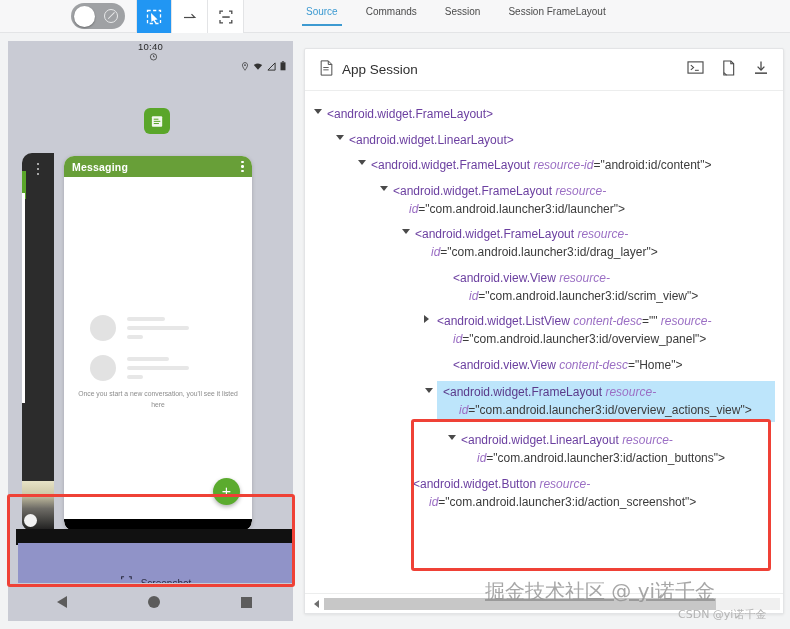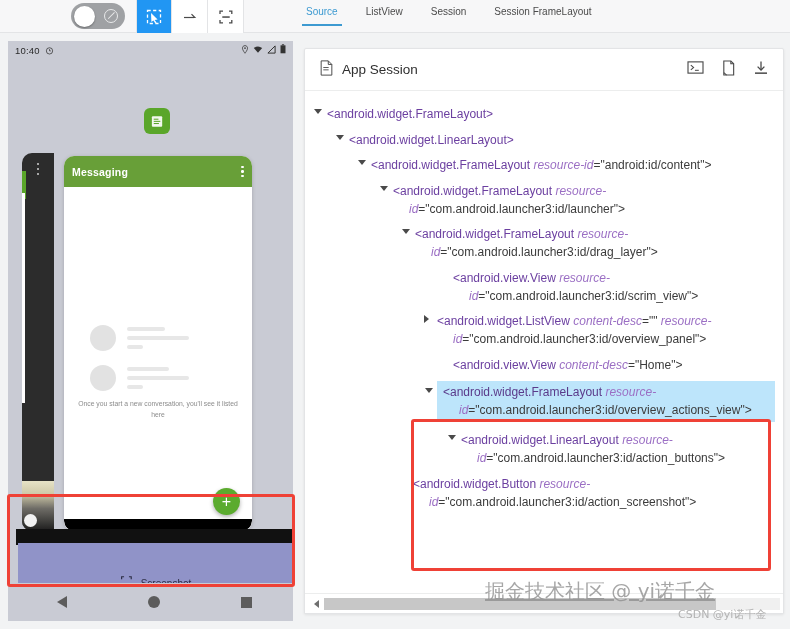--- a/index.html
+++ b/index.html
@@ -88,21 +88,21 @@
     position: absolute; left: 8px; top: 41px;
     width: 285px; height: 580px;
     background: #c9cbd4;
     overflow: hidden;
   }
   .statusbar {
     position: absolute; left: 0; top: 0;
     width: 285px; height: 18px;
     display: flex; align-items: center;
     padding: 0 7px;
-    font-size: 9px; color: #2a2a2a;
+    font-size: 9px; color: #2a2a2a; flex-direction: column;
   }
   .sb-time { font-size: 9.5px; letter-spacing: .2px; }
   .sb-clock-icon { margin-left: 5px; display: flex; align-items: center; }
   .sb-right { margin-left: auto; display: flex; align-items: center; gap: 4px; }
 
   
   .app-icon {
     position: absolute; left: 136px; top: 67px;
     width: 26px; height: 26px;
     border-radius: 6px;
@@ -146,21 +146,21 @@
   .card-main {
     position: absolute; left: 56px; top: 115px;
     width: 188px; height: 375px;
     border-radius: 10px;
     background: #ffffff;
     overflow: hidden;
     box-shadow: 0 1px 4px rgba(0,0,0,.18);
   }
   .card-appbar {
     position: relative;
-    height: 31px; background: #689f38;
+    height: 21px; background: #689f38;
     display: flex; align-items: center;
     padding: 0 8px;
   }
   .card-appbar-title {
     color: #ffffff; font-size: 10.5px; font-weight: bold;
     letter-spacing: .2px;
   }
   .card-appbar-menu {
     margin-left: auto; display: flex; flex-direction: column; gap: 2px;
   }
@@ -386,21 +386,21 @@
           </svg>
         </span>
       </div>
     </div>
 
     <div class="tabs">
       <div class="tab active">
         <span>Source</span>
       </div>
       <div class="tab">
-        <span>ListView</span>
+        <span>Commands</span>
       </div>
       <div class="tab">
         <span>Session</span>
       </div>
       <div class="tab">
         <span>Session FrameLayout</span>
       </div>
     </div>
   </div>
 

